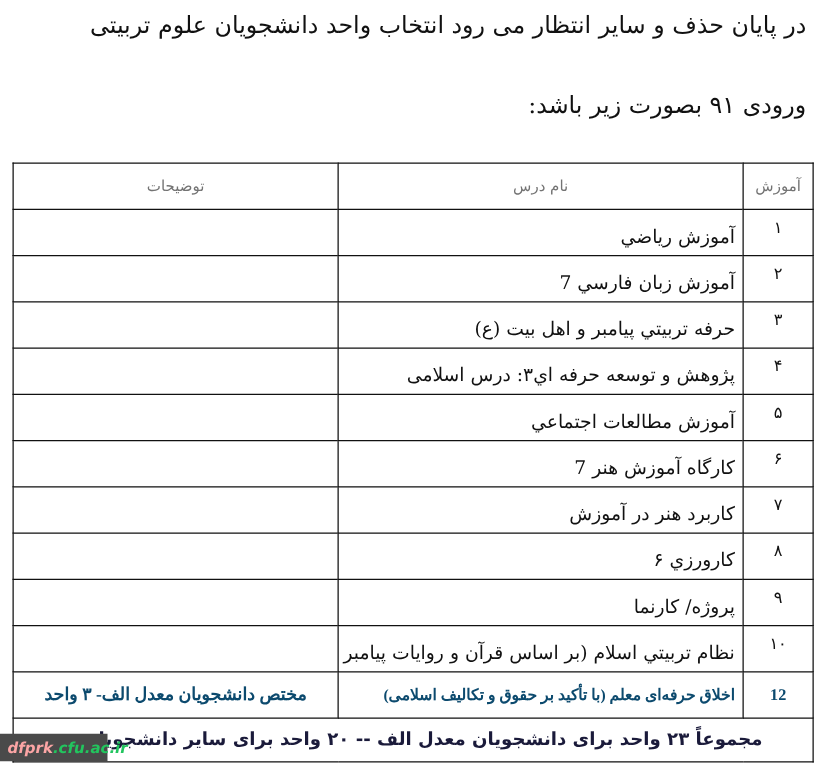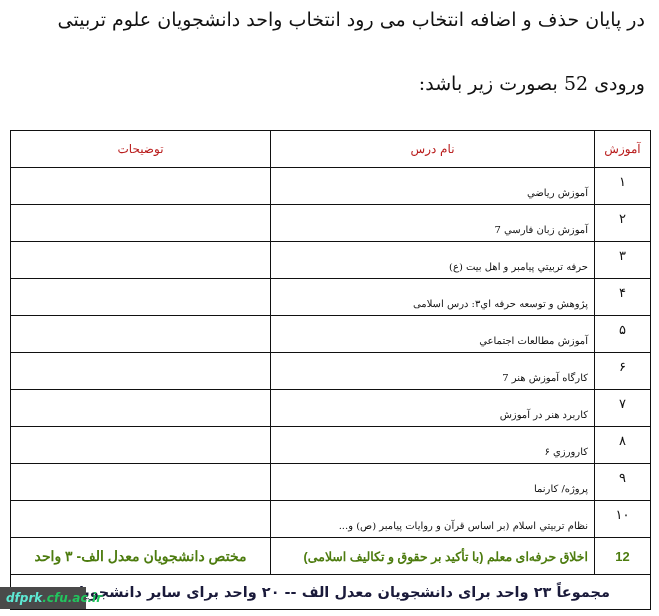--- a/index.html
+++ b/index.html
@@ -11,50 +11,50 @@
   }
   #heading-line1 { top: 8px; letter-spacing: -0.3px; }
   #heading-line2 { top: 72px; }
   table.courses {
     position: absolute; left: 10px; top: 130px; width: 640px;
     border-collapse: collapse; direction: rtl; table-layout: fixed;
   }
   table.courses td, table.courses th {
     border: 1.5px solid #111; font-weight: normal; overflow: hidden; white-space: nowrap;
   }
-  th { height: 37px; font-size: 12px; font-family: "DejaVu Serif", serif; color: #b91c1c; margin-left: 17px; }
-  td { height: 37px; font-size: 10px; font-family: "DejaVu Serif", serif; }
+  th { height: 37px; font-size: 12px; font-family: "DejaVu Serif", serif; color: #737373; margin-left: 17px; }
+  td { height: 37px; font-size: 15px; font-family: "DejaVu Serif", serif; }
   col.c-num { width: 56px; }
   col.c-name { width: 324px; }
   col.c-desc { width: 260px; }
   td.num { text-align: center; vertical-align: top; padding-top: 6px; font-size: 13px; }
   td.name { text-align: right; vertical-align: bottom; padding: 0 6px 6px 6px; }
   td.desc { text-align: center; }
-  tr.green td { color: #4d7c0f; font-weight: bold; font-family: Liberation Sans, sans-serif; }
+  tr.green td { color: #0c4a6e; font-weight: bold; font-family: Liberation Serif, serif; }
   tr.green td.name { vertical-align: middle; padding-bottom: 0; font-size: 12.5px; }
   tr.green td.desc { font-size: 14px; }
   tr.green td.num { vertical-align: middle; padding-top: 0; }
   tr.total td {
     height: 35px; text-align: right; padding-right: 40px; color: #1a1a3a;
     font-weight: bold; font-size: 14.5px; font-family: "DejaVu Sans", sans-serif;
   }
   .watermark {
     position: absolute; left: 0; top: 587px; width: 86px; height: 22px;
     background: #4a4a4a; color: #f0a020; font-weight: bold; font-style: italic;
     font-size: 12px; line-height: 22px; padding-left: 6px;
     font-family: "DejaVu Sans", sans-serif; direction: ltr;
   }
   .watermark .dom { color: #22c55e; text-align: right; }
-  .watermark .pre { color: #5eead4; }
+  .watermark .pre { color: #fca5a5; }
 </style>
 </head>
 <body>
 
-<div class="heading" id="heading-line1">در پایان حذف و اضافه انتخاب می رود انتخاب واحد دانشجویان علوم تربیتی</div>
-<div class="heading" id="heading-line2">ورودی 52 بصورت زیر باشد:</div>
+<div class="heading" id="heading-line1">در پایان حذف و سایر انتظار می رود انتخاب واحد دانشجویان علوم تربیتی</div>
+<div class="heading" id="heading-line2">ورودی ۹۱ بصورت زیر باشد:</div>
 
 <table class="courses">
   <colgroup>
     <col class="c-num">
       <col class="c-name">
       <col class="c-desc">
   </colgroup>
   <thead>
     <tr>
       <th>آموزش</th>

